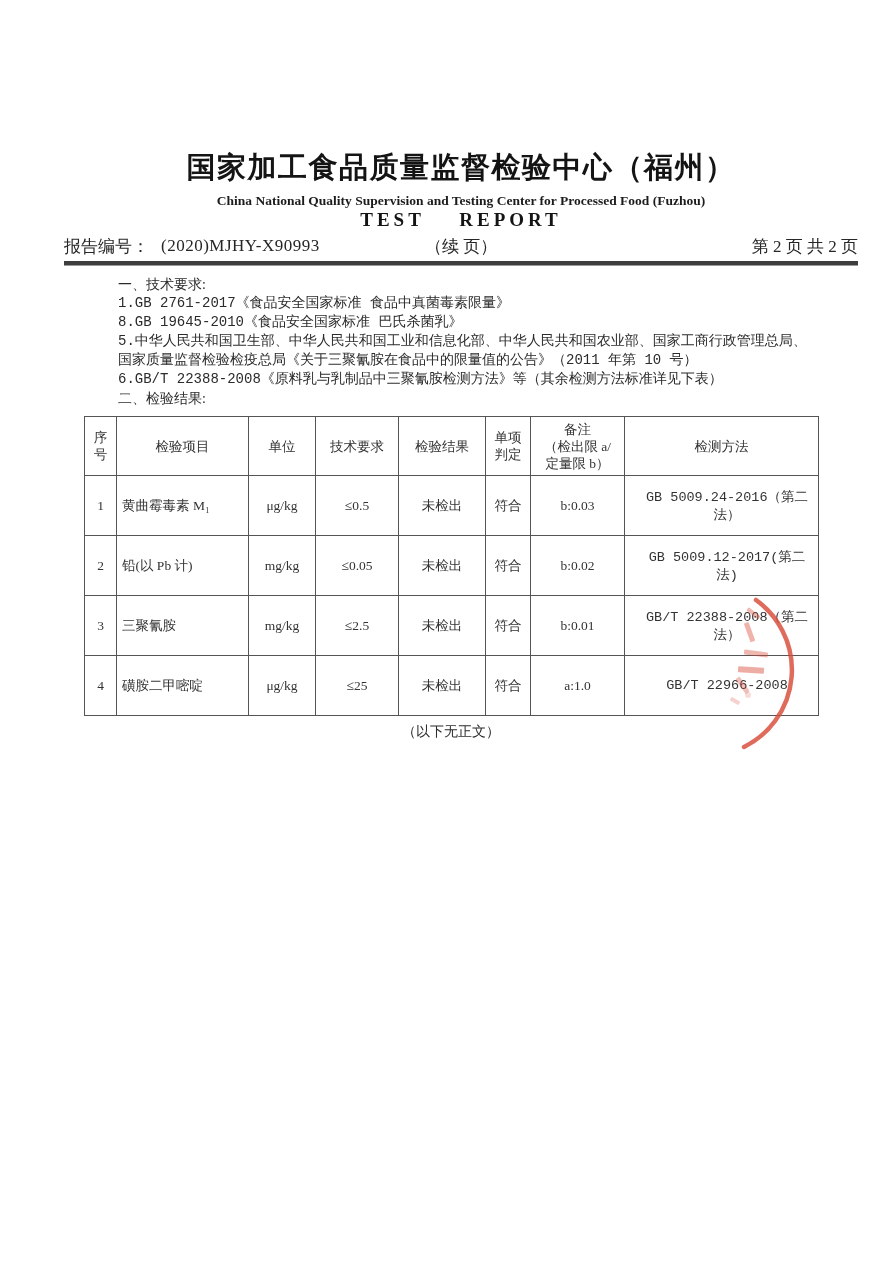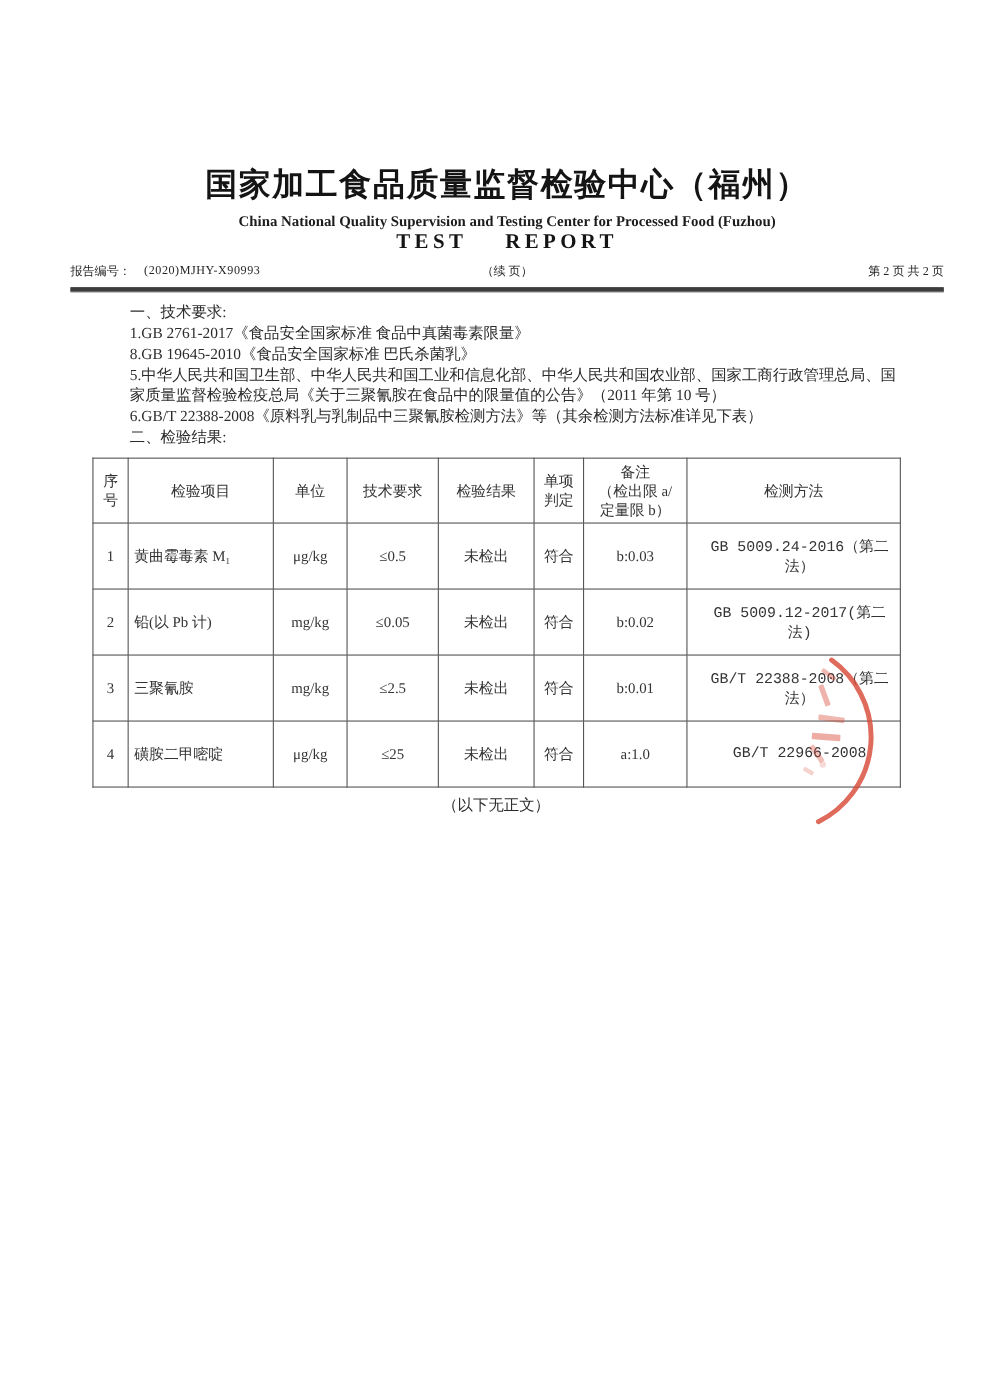--- a/index.html
+++ b/index.html
@@ -40,21 +40,21 @@
   }
   .report-en{
     text-align:center;
     font-size:19px;font-weight:700;
     letter-spacing:4px;word-spacing:26px;
     margin-top:0px;color:#141414;
   }
   .meta-row{
     position:relative;
     margin-top:5px;
-    font-size:11px;
+    font-size:17px;
     height:20px;
     display:flex;align-items:center;
   }
   .meta-left{white-space:nowrap;}
   .meta-no{margin-left:12px;letter-spacing:0.5px;}
   .meta-center{
     position:absolute;left:50%;transform:translateX(-50%);
     white-space:nowrap;
   }
   .meta-right{margin-left:auto;white-space:nowrap;}
@@ -65,21 +65,21 @@
     box-shadow:0 1px 0 #9a9a9a;
   }
   
   .body-sec{
     margin-top:10px;
     padding-left:54px;
     font-size:14px;
     line-height:19px;
     color:#2b2b2b;
   }
-  .basis-list{max-width:700px;}
+  .basis-list{max-width:700px;font-family:Liberation Mono, monospace;}
   .basis-item{max-width:700px;}
   
   .results-table{
     border-collapse:collapse;
     table-layout:fixed;
     margin-left:20px;
     margin-top:8px;
     width:734px;
     font-size:13.5px;
     color:#333;

